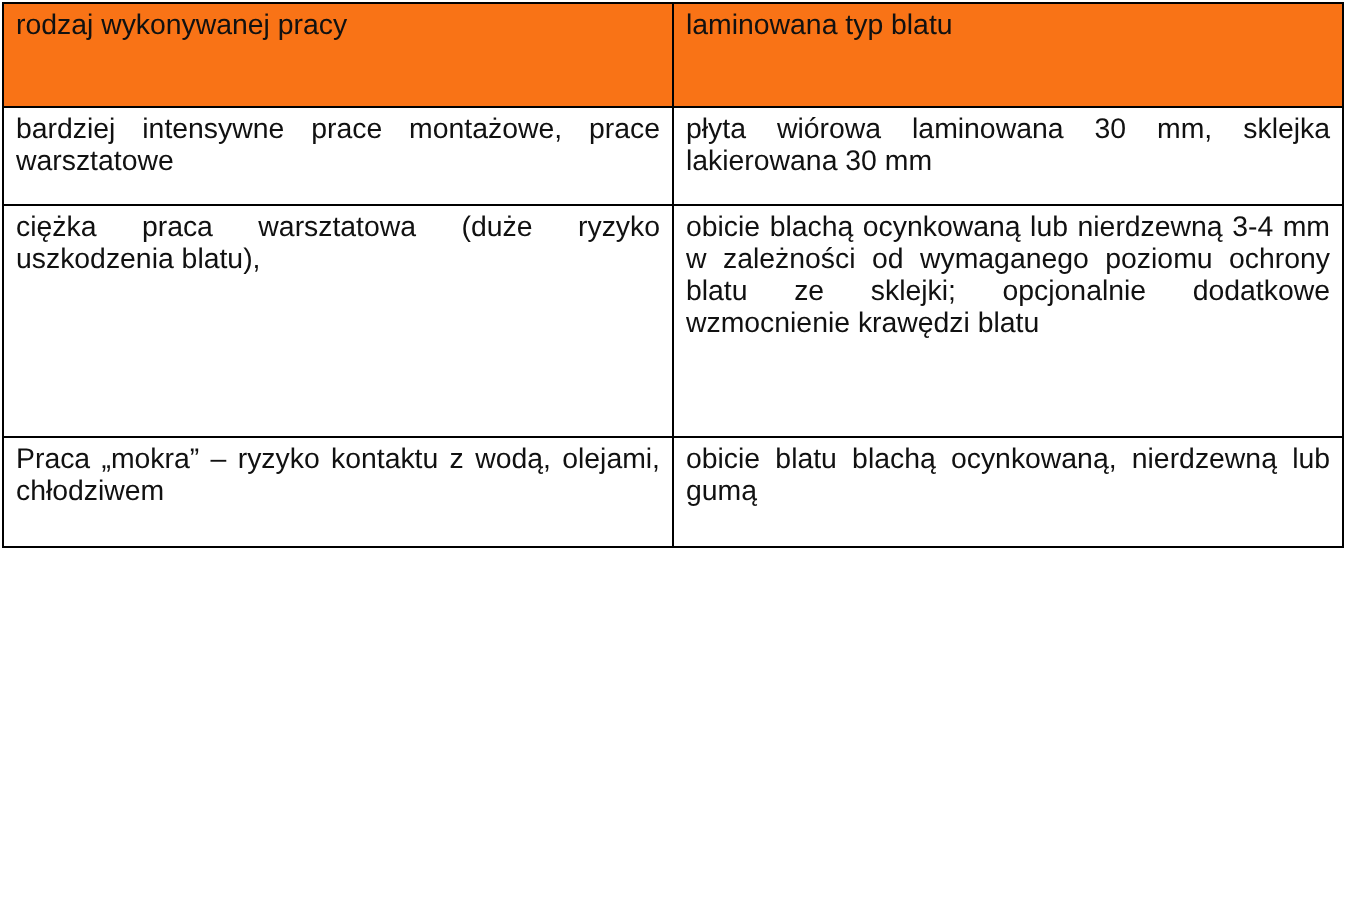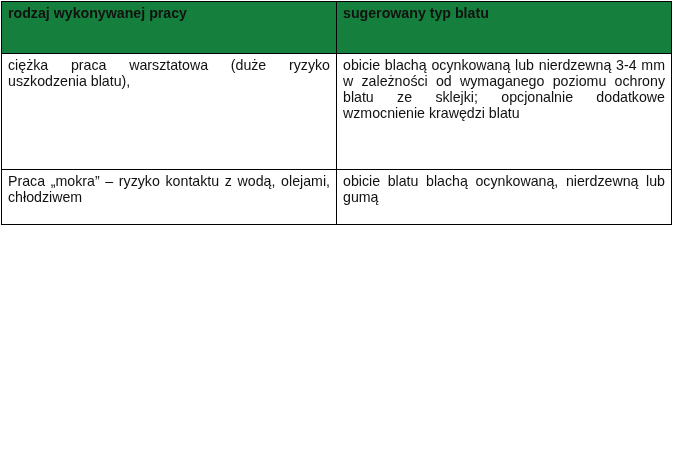--- a/index.html
+++ b/index.html
@@ -16,22 +16,22 @@
   }
   table.worktable td, table.worktable th {
     border: 1.3px solid #000000;
     vertical-align: top;
     padding: 3px 6px 0 6px;
     text-align: justify;
     text-align-last: left;
     word-spacing: 0;
   }
   table.worktable th {
-    background: #15803d;
-    font-weight: bold;
+    background: #f97316;
+    font-weight: normal;
     text-align: right;
     height: 48px;
   }
   col.c1 { width: 335px; }
   col.c2 { width: 335px; }
   tr.r1 td { height: 47px; }
   tr.r2 td { height: 45px; }
   tr.r3 td { height: 54px; }
   tr.r4 td { height: 112px; margin-left: 43px; }
   tr.r5 td { height: 73px; }
@@ -41,24 +41,28 @@
 <body>
 
 <table class="worktable">
   <colgroup>
       <col class="c1">
       <col class="c2">
     </colgroup>
   <thead>
     <tr>
       <th>rodzaj wykonywanej pracy</th>
-      <th>sugerowany typ blatu</th>
+      <th>laminowana typ blatu</th>
     </tr>
   </thead>
   <tbody>
+    <tr class="r2">
+      <td>bardziej intensywne prace montażowe, prace warsztatowe</td>
+      <td>płyta wiórowa laminowana 30 mm, sklejka lakierowana 30 mm</td>
+    </tr>
     <tr class="r4">
       <td>ciężka praca warsztatowa (duże ryzyko uszkodzenia blatu),</td>
       <td>obicie blachą ocynkowaną lub nierdzewną 3-4 mm w zależności od wymaganego poziomu ochrony blatu ze sklejki; opcjonalnie dodatkowe wzmocnienie krawędzi blatu</td>
     </tr>
     <tr class="r6">
       <td>Praca „mokra” – ryzyko kontaktu z wodą, olejami, chłodziwem</td>
       <td>obicie blatu blachą ocynkowaną, nierdzewną lub gumą</td>
     </tr>
   </tbody>
 </table>

